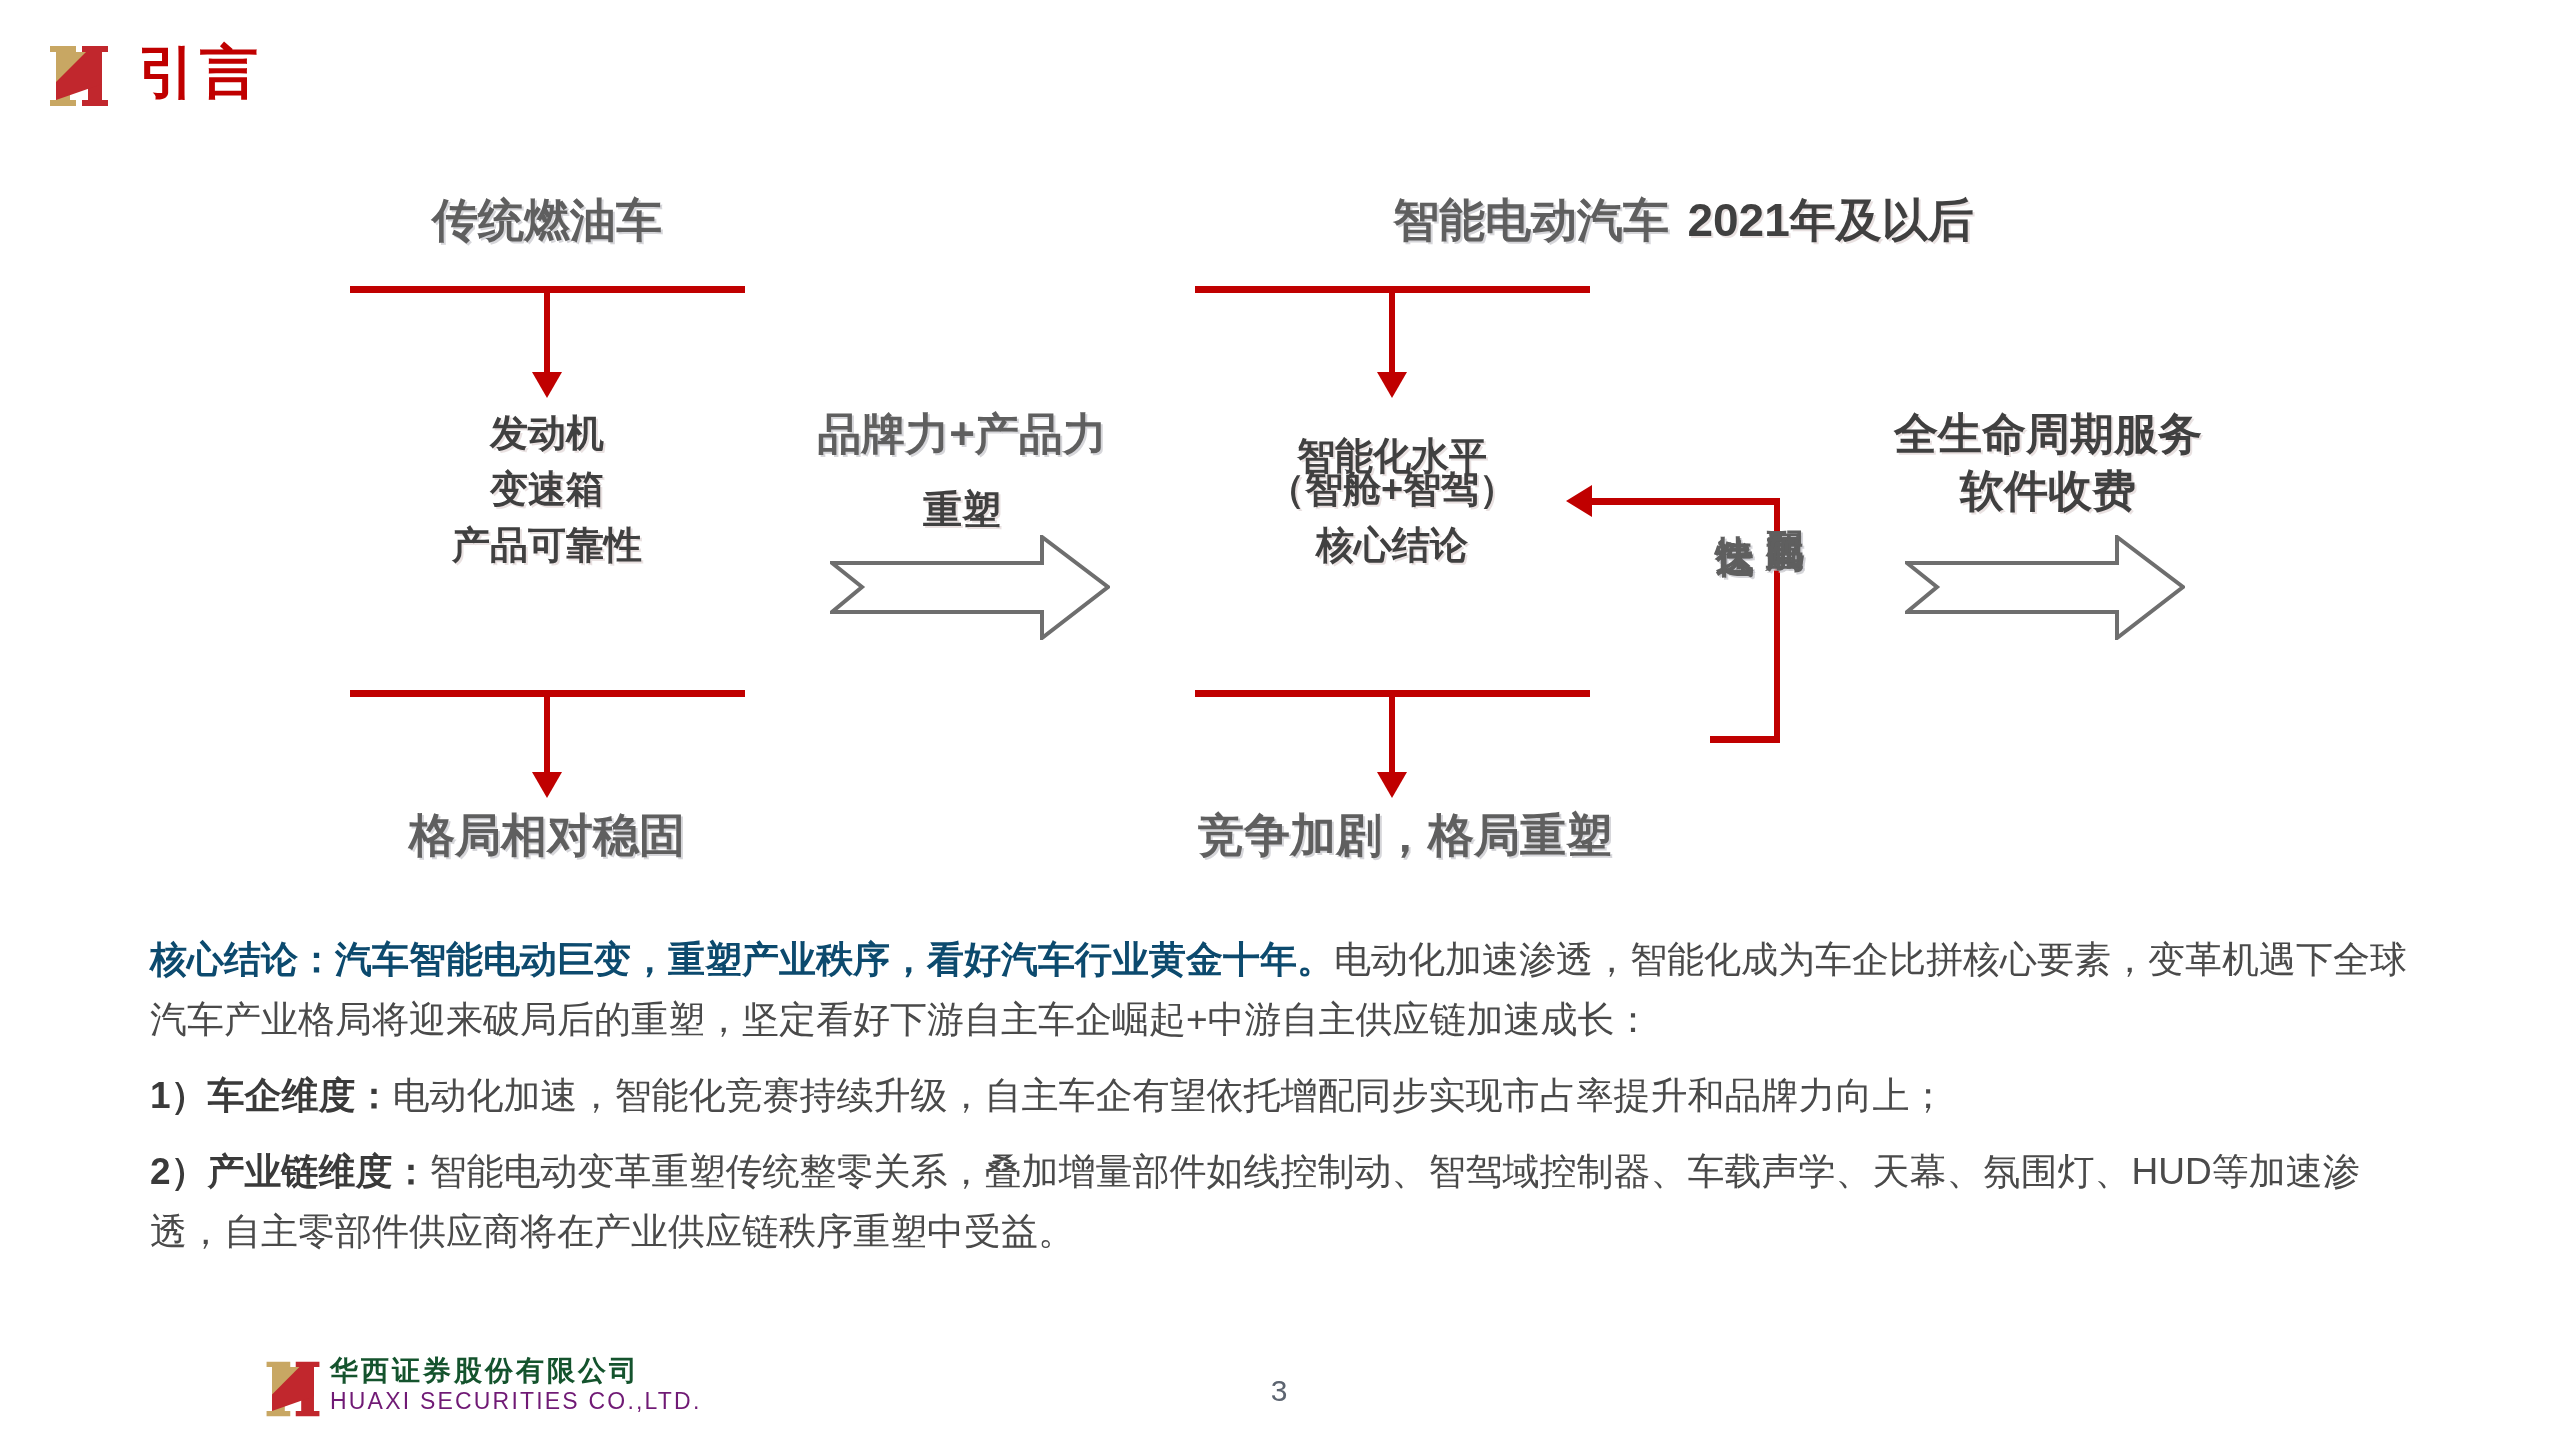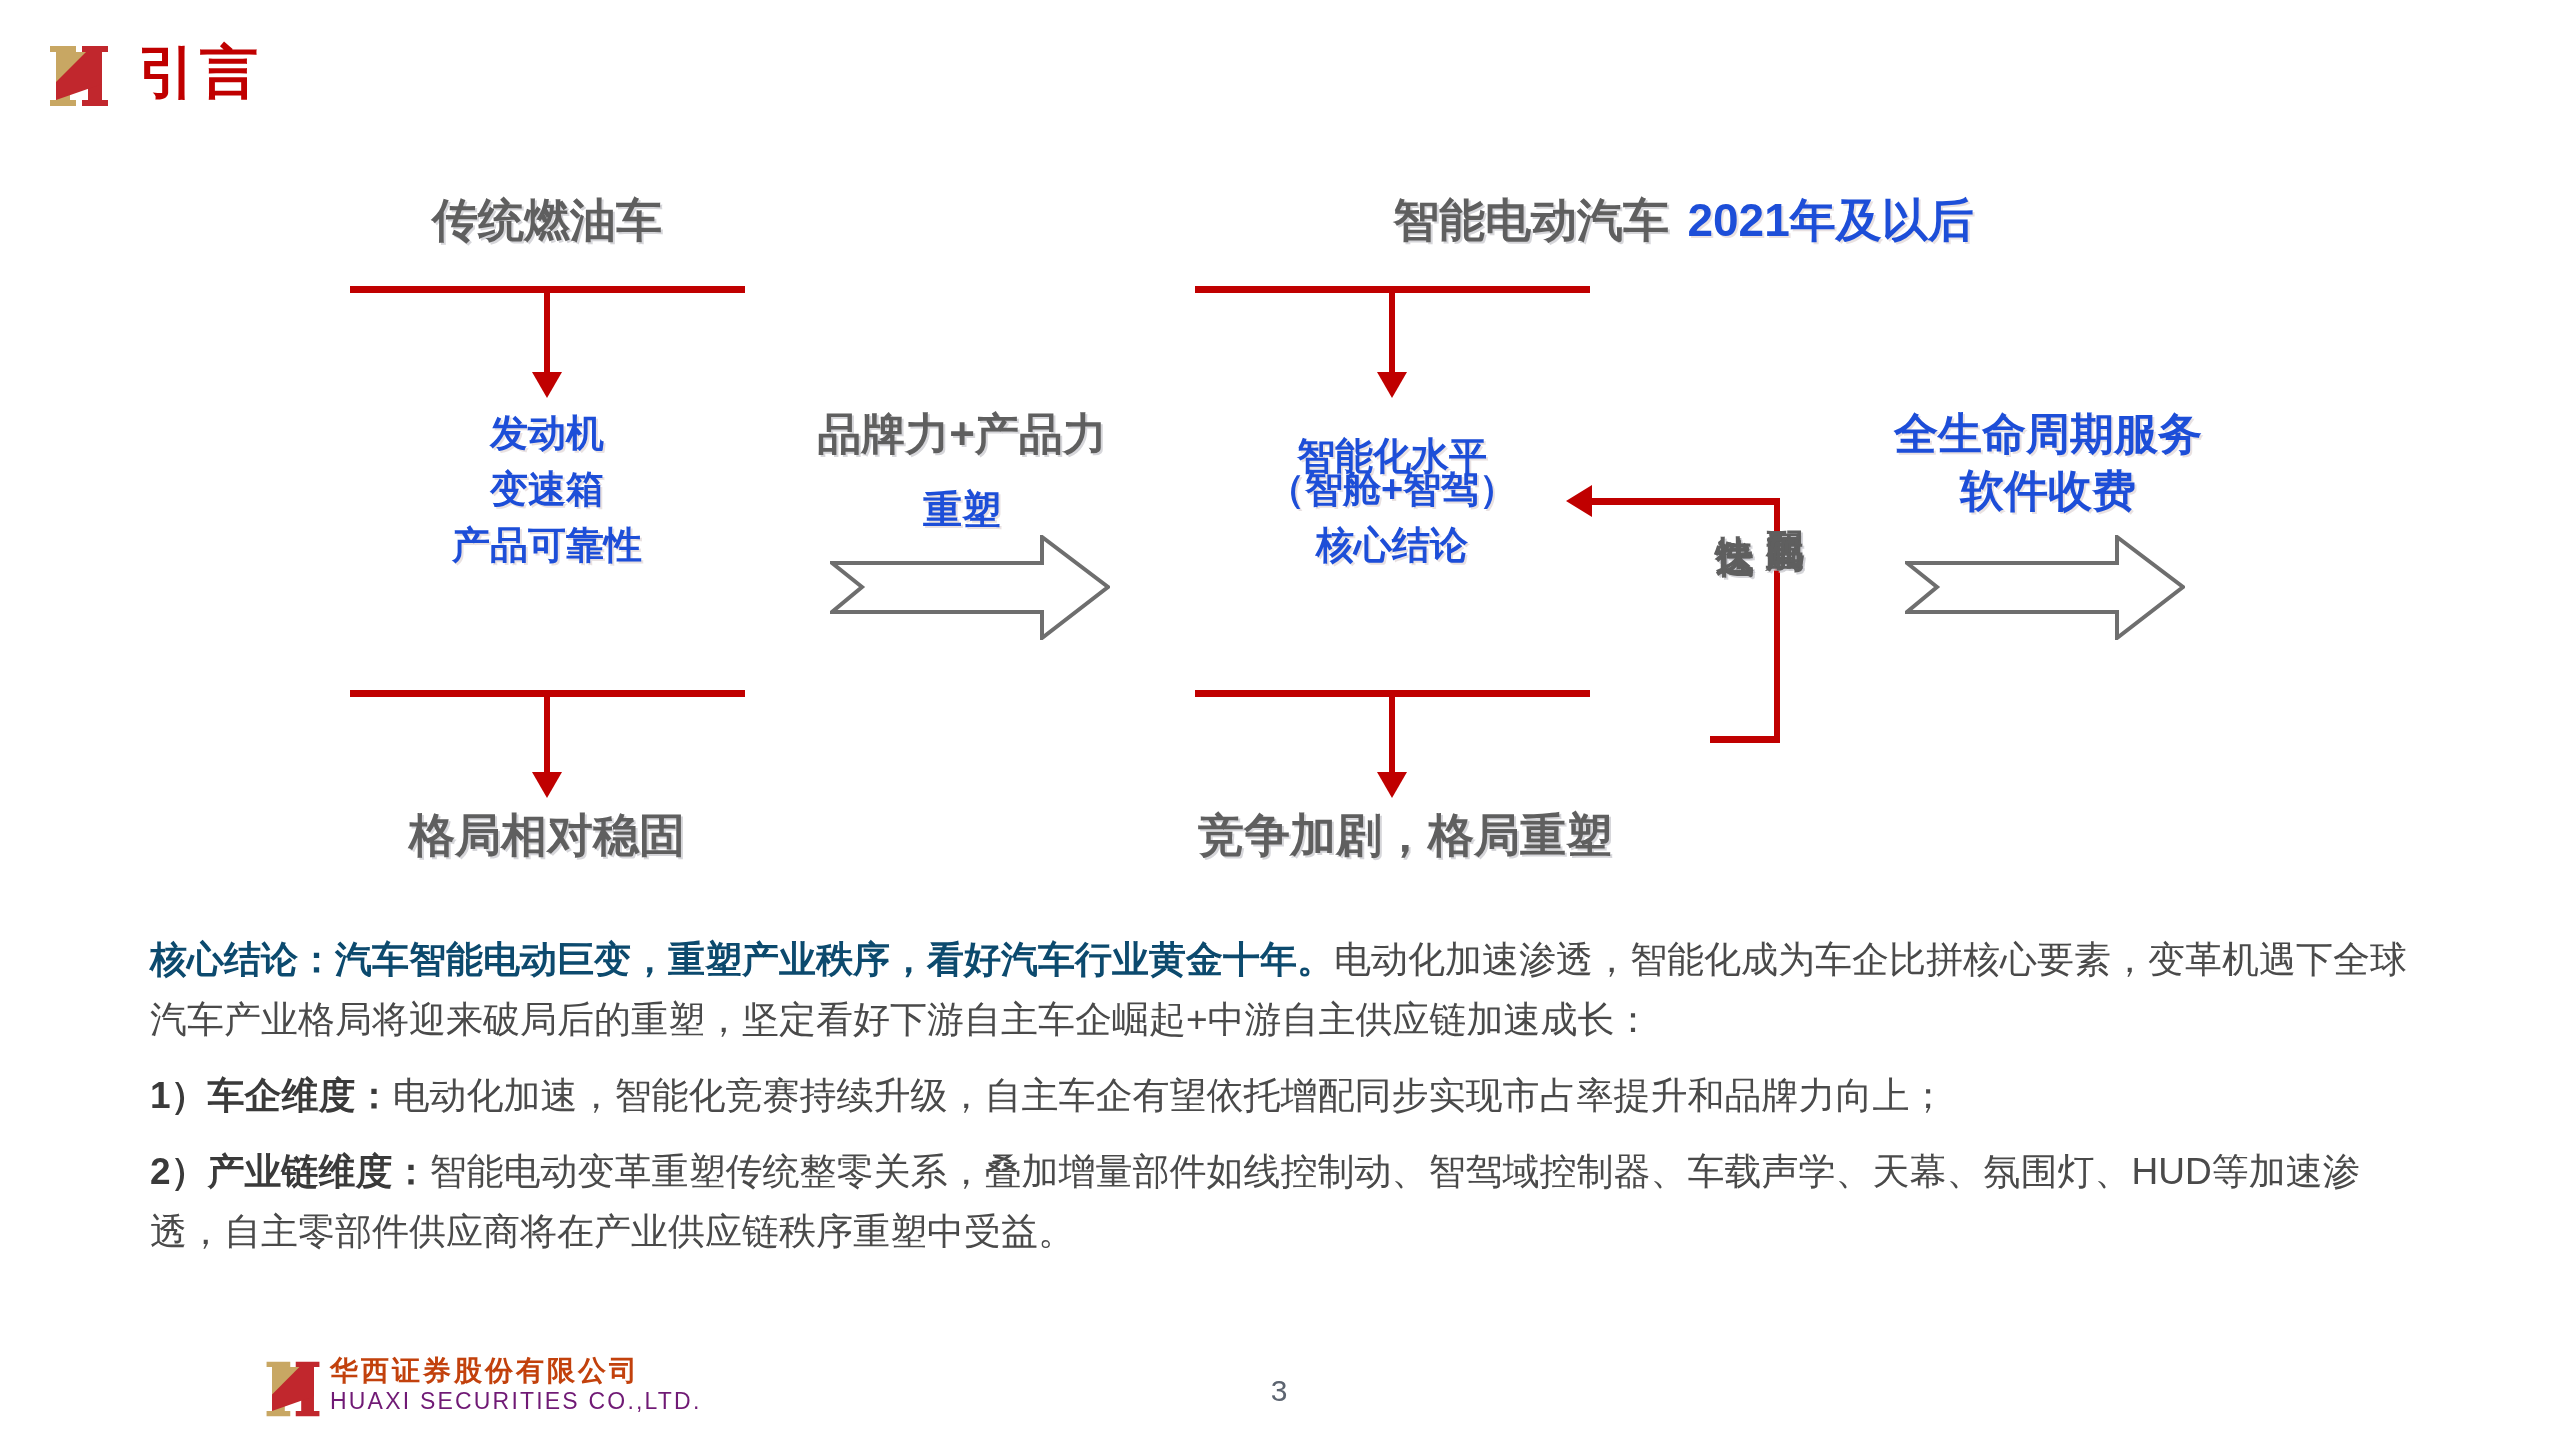--- a/index.html
+++ b/index.html
@@ -18,21 +18,21 @@
     font-size:58px;font-weight:bold;color:#C00000;
     letter-spacing:4px;line-height:80px;white-space:nowrap;
   }
 
   
   .gray-txt{
     color:#5F5F5F;font-weight:bold;white-space:nowrap;
     text-shadow:2px 2px 0 rgba(200,200,205,.75);
   }
   .red-txt{
-    color:#1d4ed8;font-weight:bold;white-space:nowrap;
+    color:#404040;font-weight:bold;white-space:nowrap;
     text-shadow:2px 2px 0 rgba(215,200,200,.55);
   }
   .ctr{transform:translateX(-50%);text-align:center;}
 
   
   .hrule{background:#C00000;height:7px;}
   .vline{background:#C00000;width:6px;}
   .arrow-head-down{
     width:0;height:0;
     border-left:15px solid transparent;
@@ -62,21 +62,21 @@
     left:150px;top:930px;width:2280px;
     font-size:37px;color:#4A4A4A;line-height:1.62;
   }
   #body-copy p{margin:0 0 16px 0;}
   .b-red{color:#0c4a6e;font-weight:bold;}
   .b-dark{color:#3A3A3A;font-weight:bold;}
 
   
   #footer-logo{left:262px;top:1358px;height:62px;}
   #footer-cn{
-    left:330px;top:1352px;font-size:28px;color:#c2410c;
+    left:330px;top:1352px;font-size:28px;color:#14532d;
     font-weight:bold;letter-spacing:3px;white-space:nowrap;
   }
   #footer-en{
     left:330px;top:1388px;font-size:23px;color:#701a75;
     letter-spacing:2.2px;white-space:nowrap;
   }
   #page-number{
     left:1279px;top:1374px;transform:translateX(-50%);
     font-size:30px;color:#5C6470;
   }

